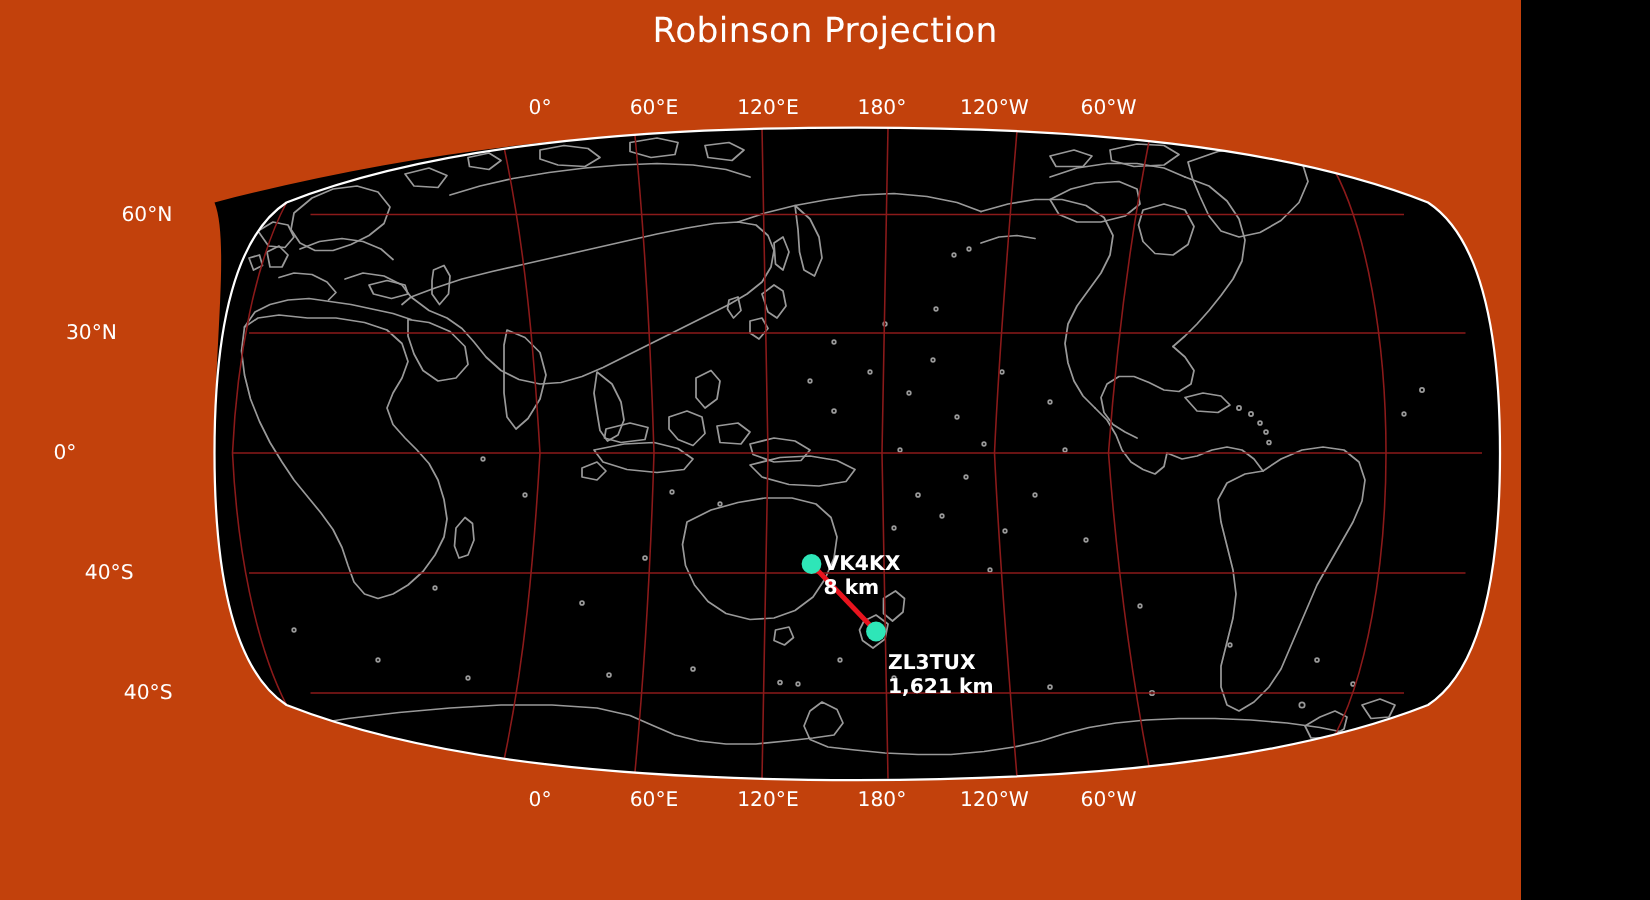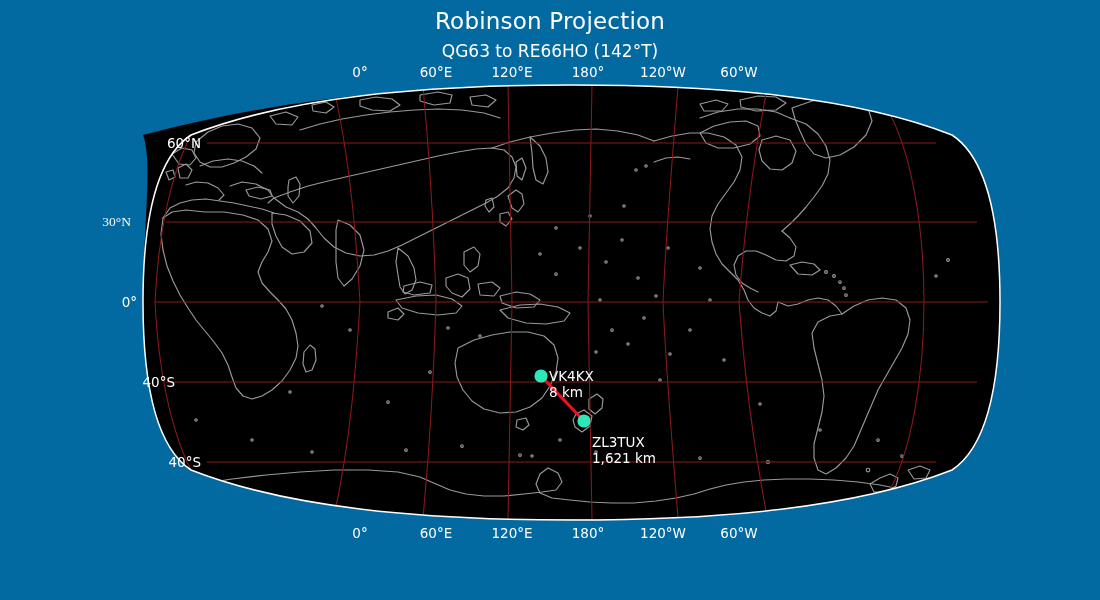--- a/index.html
+++ b/index.html
@@ -2,23 +2,23 @@
 <html><head>
 <meta charset="utf-8">
 <style>
   html, body {
     margin: 0;
     padding: 0;
     background: #000000;
   }
   #stage {
     position: relative;
-    width: 1100px;
+    width: 1014px;
     height: 600px;
-    background: #0369a1;
+    background: #c2410c;
     overflow: hidden;
     font-family: "DejaVu Sans", sans-serif;
   }
   #title {
     position: absolute;
     top: 8px;
     left: 0;
     width: 1100px;
     text-align: center;
     color: #ffffff;
@@ -51,29 +51,29 @@
     position: absolute;
     top: 0;
     left: 0;
   }
   .mk-label {
     position: absolute;
     color: #ffffff;
     font-size: 13.5px;
     white-space: nowrap;
     line-height: 15.5px;
+    font-weight: bold;
   }
 </style>
 </head>
 <body>
 
 <div id="stage">
 
   <div id="title">Robinson Projection</div>
-  <div id="subtitle">QG63 to RE66HO (142°T)</div>
 
   <svg id="mapsvg" width="1100" height="600" viewBox="0 0 1100 600">
 
     <defs>
       <clipPath id="mapclip">
         <path d="M 571.5 85
                  C 720 85, 855 97, 952 135
                  C 990 160, 1000 230, 1000 302
                  C 1000 375, 990 445, 952 470
                  C 855 508, 720 520, 571.5 520
@@ -352,21 +352,21 @@
     <div class="axlabel bottom" style="left:360px; top:525px;">0°</div>
     <div class="axlabel bottom" style="left:436px; top:525px;">60°E</div>
     <div class="axlabel bottom" style="left:512px; top:525px;">120°E</div>
     <div class="axlabel bottom" style="left:588px; top:525px;">180°</div>
     <div class="axlabel bottom" style="left:663px; top:525px;">120°W</div>
     <div class="axlabel bottom" style="left:739px; top:525px;">60°W</div>
   </div>
 
   <div>
     <div class="axlabel left" style="right:899px; top:143px;">60°N</div>
-    <div class="axlabel left" style="right:969px; top:222px;font-family:Liberation Serif, serif;">30°N</div>
+    <div class="axlabel left" style="right:936px; top:222px;">30°N</div>
     <div class="axlabel left" style="right:963px; top:302px;">0°</div>
     <div class="axlabel left" style="right:925px; top:382px;">40°S</div>
     <div class="axlabel left" style="right:899px; top:462px;">40°S</div>
   </div>
 
   <div class="mk-label" style="left:549px; top:369px;">
     <div>VK4KX</div>
     <div>8 km</div>
   </div>
 

